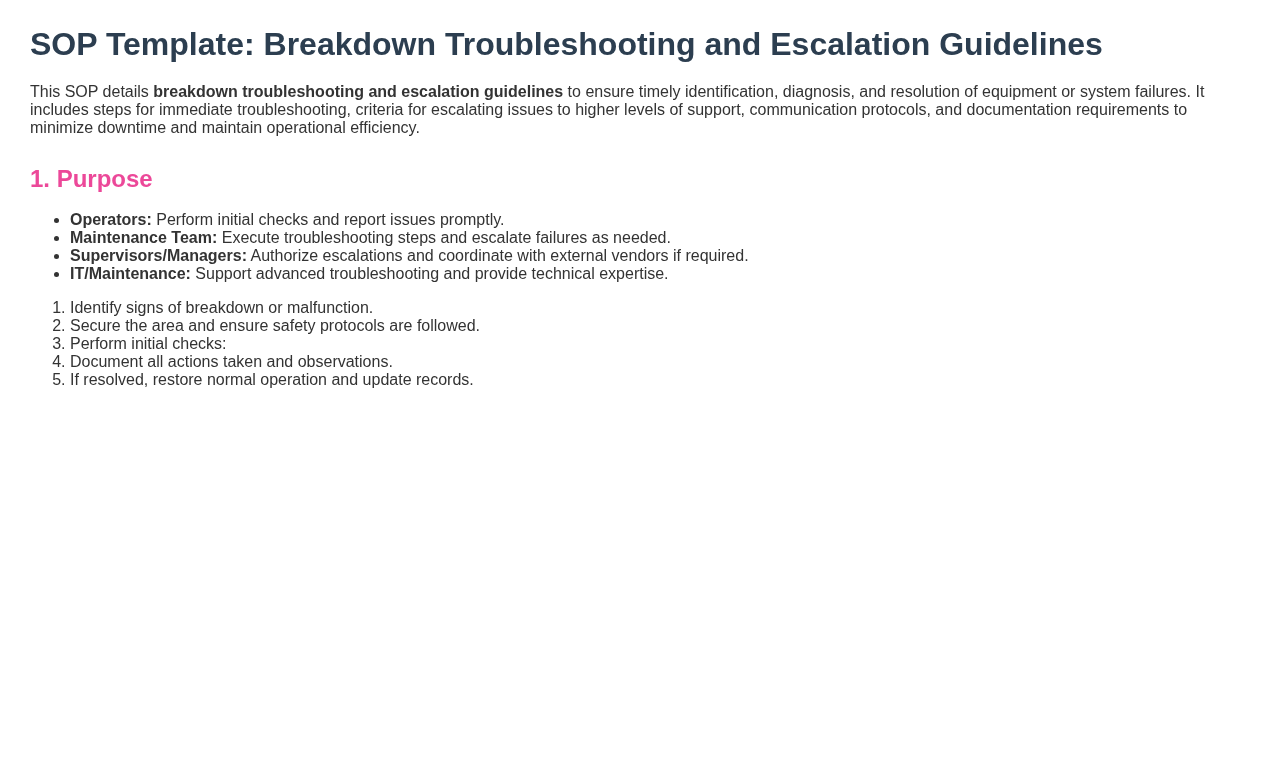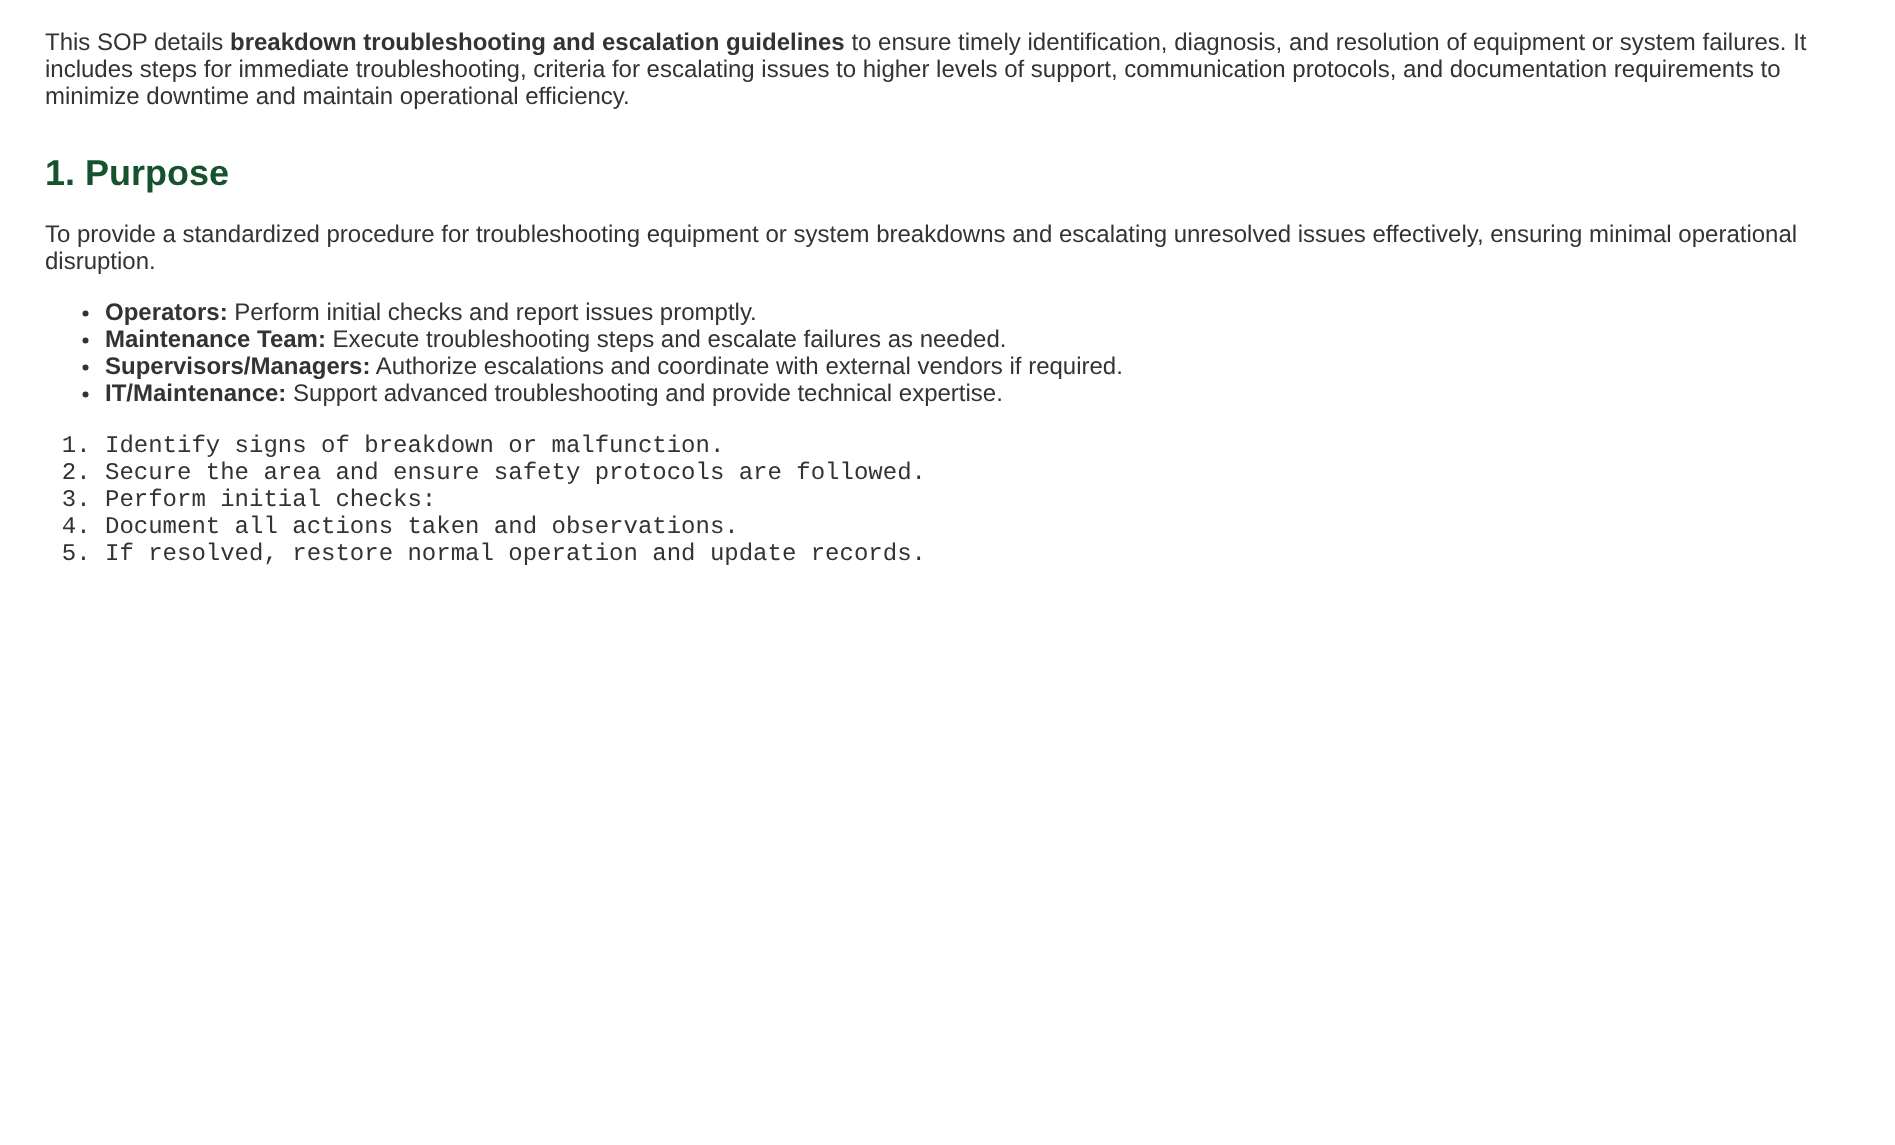--- a/index.html
+++ b/index.html
@@ -13,51 +13,51 @@
     line-height: normal;
     width: 1203px;
   }
   h1 {
     color: #2c3e50;
     font-size: 32px;
     font-weight: bold;
     margin: 18px 0 20px 0;
   }
   h2 {
-    color: #14532d;
+    color: #ec4899;
     font-size: 24px;
     font-weight: bold;
     margin: 28px 0 18px 0;
   }
   p {
     margin: 12px 0;
   }
   ul.top-list, ol.top-list {
     margin: 16px 0;
     padding-left: 40px;
   }
   ul.top-list { list-style-type: disc; }
-  ol.top-list { list-style-type: decimal; font-family: Liberation Mono, monospace; }
+  ol.top-list { list-style-type: decimal; }
   ol.top-list ul.sub-list {
     list-style-type: circle;
     margin: 0 0 16px 0;
     padding-left: 40px;
   }
   strong { font-weight: bold; }
 </style>
 </head>
 <body>
 
 <div>
 
+  <h1>SOP Template: Breakdown Troubleshooting and Escalation Guidelines</h1>
 
   <p><span>This SOP details </span><strong>breakdown troubleshooting and escalation guidelines</strong><span> to ensure timely identification, diagnosis, and resolution of equipment or system failures. It includes steps for immediate troubleshooting, criteria for escalating issues to higher levels of support, communication protocols, and documentation requirements to minimize downtime and maintain operational efficiency.</span></p>
 
   <h2>1. Purpose</h2>
-  <p>To provide a standardized procedure for troubleshooting equipment or system breakdowns and escalating unresolved issues effectively, ensuring minimal operational disruption.</p>
 
 
   <ul class="top-list">
     <li><strong>Operators:</strong><span> Perform initial checks and report issues promptly.</span></li>
     <li><strong>Maintenance Team:</strong><span> Execute troubleshooting steps and escalate failures as needed.</span></li>
     <li><strong>Supervisors/Managers:</strong><span> Authorize escalations and coordinate with external vendors if required.</span></li>
     <li><strong>IT/Maintenance:</strong><span> Support advanced troubleshooting and provide technical expertise.</span></li>
   </ul>
 
   <ol class="top-list">

